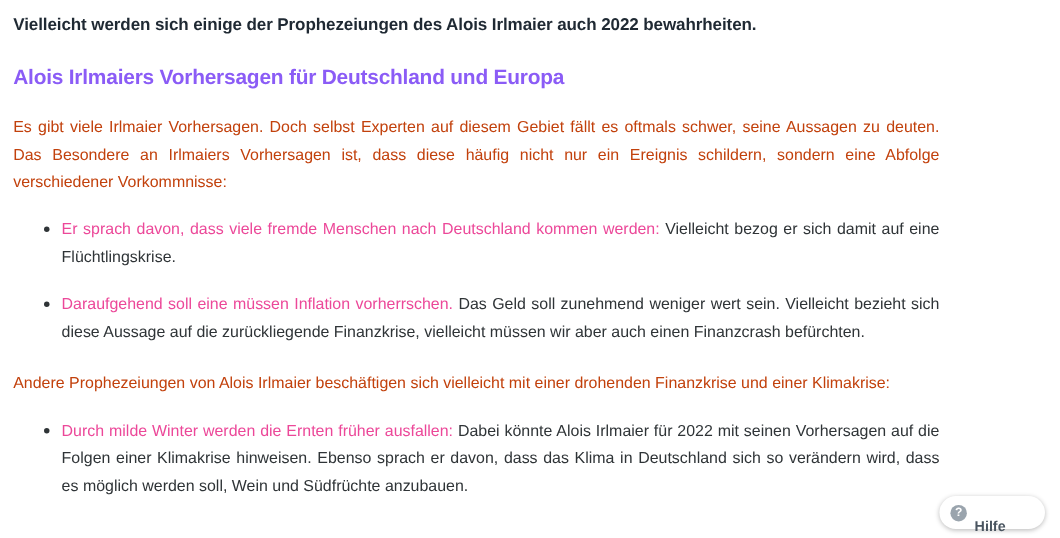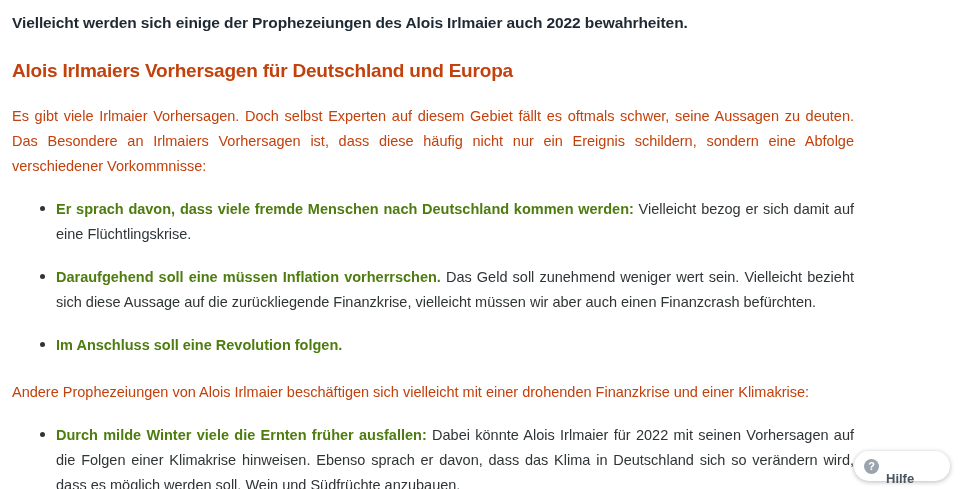--- a/index.html
+++ b/index.html
@@ -24,21 +24,21 @@
     font-size: 15.5px;
     font-weight: bold;
     color: #1f2933;
     line-height: 1.45;
     margin: 4px 0 0 0;
     letter-spacing: -0.1px;
   }
   h2.section-heading {
     font-size: 19px;
     font-weight: bold;
-    color: #c2410c;
+    color: #8b5cf6;
     margin: 26px 0 0 0;
     letter-spacing: -0.2px;
   }
   p.body-text {
     font-size: 14.5px;
     line-height: 1.72;
     color: #c2410c;
     margin: 22px 0 0 0;
     text-align: justify;
     text-justify: inter-word;
@@ -65,22 +65,22 @@
     content: "";
     position: absolute;
     left: 0;
     top: 9px;
     width: 5px;
     height: 5px;
     border-radius: 50%;
     background: #2f3437;
   }
   .strong {
-    font-weight: bold;
-    color: #4d7c0f;
+    font-weight: normal;
+    color: #ec4899;
   }
   .help-widget {
     position: absolute;
     right: 14px;
     bottom: 8px;
     height: 30px;
     min-width: 96px;
     background: #ffffff;
     border-radius: 16px;
     box-shadow: 0 1px 5px rgba(0,0,0,0.28);
@@ -121,30 +121,27 @@
 
   <p class="body-text">Es gibt viele Irlmaier Vorhersagen. Doch selbst Experten auf diesem Gebiet fällt es oftmals schwer, seine Aussagen zu deuten. Das Besondere an Irlmaiers Vorhersagen ist, dass diese häufig nicht nur ein Ereignis schildern, sondern eine Abfolge verschiedener Vorkommnisse:</p>
 
   <ul class="bullets">
     <li>
       <span class="strong">Er sprach davon, dass viele fremde Menschen nach Deutschland kommen werden:</span><span> Vielleicht bezog er sich damit auf eine Flüchtlingskrise.</span>
     </li>
     <li>
       <span class="strong">Daraufgehend soll eine müssen Inflation vorherrschen.</span><span> Das Geld soll zunehmend weniger wert sein. Vielleicht bezieht sich diese Aussage auf die zurückliegende Finanzkrise, vielleicht müssen wir aber auch einen Finanzcrash befürchten.</span>
     </li>
-    <li>
-      <span class="strong">Im Anschluss soll eine Revolution folgen.</span><span></span>
-    </li>
   </ul>
 
   <p class="body-text">Andere Prophezeiungen von Alois Irlmaier beschäftigen sich vielleicht mit einer drohenden Finanzkrise und einer Klimakrise:</p>
 
   <ul class="bullets">
     <li>
-      <span class="strong">Durch milde Winter viele die Ernten früher ausfallen:</span><span> Dabei könnte Alois Irlmaier für 2022 mit seinen Vorhersagen auf die Folgen einer Klimakrise hinweisen. Ebenso sprach er davon, dass das Klima in Deutschland sich so verändern wird, dass es möglich werden soll, Wein und Südfrüchte anzubauen.</span>
+      <span class="strong">Durch milde Winter werden die Ernten früher ausfallen:</span><span> Dabei könnte Alois Irlmaier für 2022 mit seinen Vorhersagen auf die Folgen einer Klimakrise hinweisen. Ebenso sprach er davon, dass das Klima in Deutschland sich so verändern wird, dass es möglich werden soll, Wein und Südfrüchte anzubauen.</span>
     </li>
 
   </ul>
 
 </div>
 
 <div class="help-widget">
   <span class="q-icon">?</span>
   <span class="help-label">Hilfe</span>
 </div>

